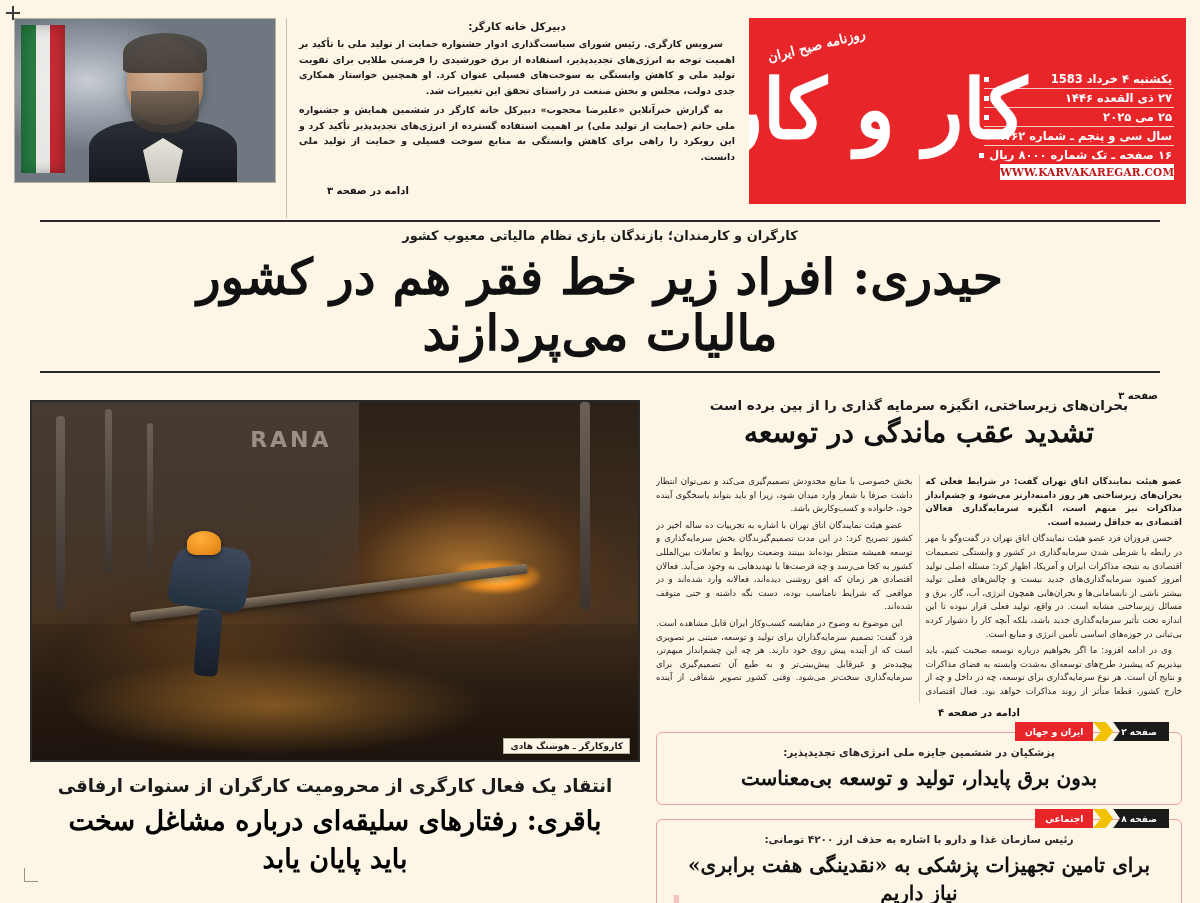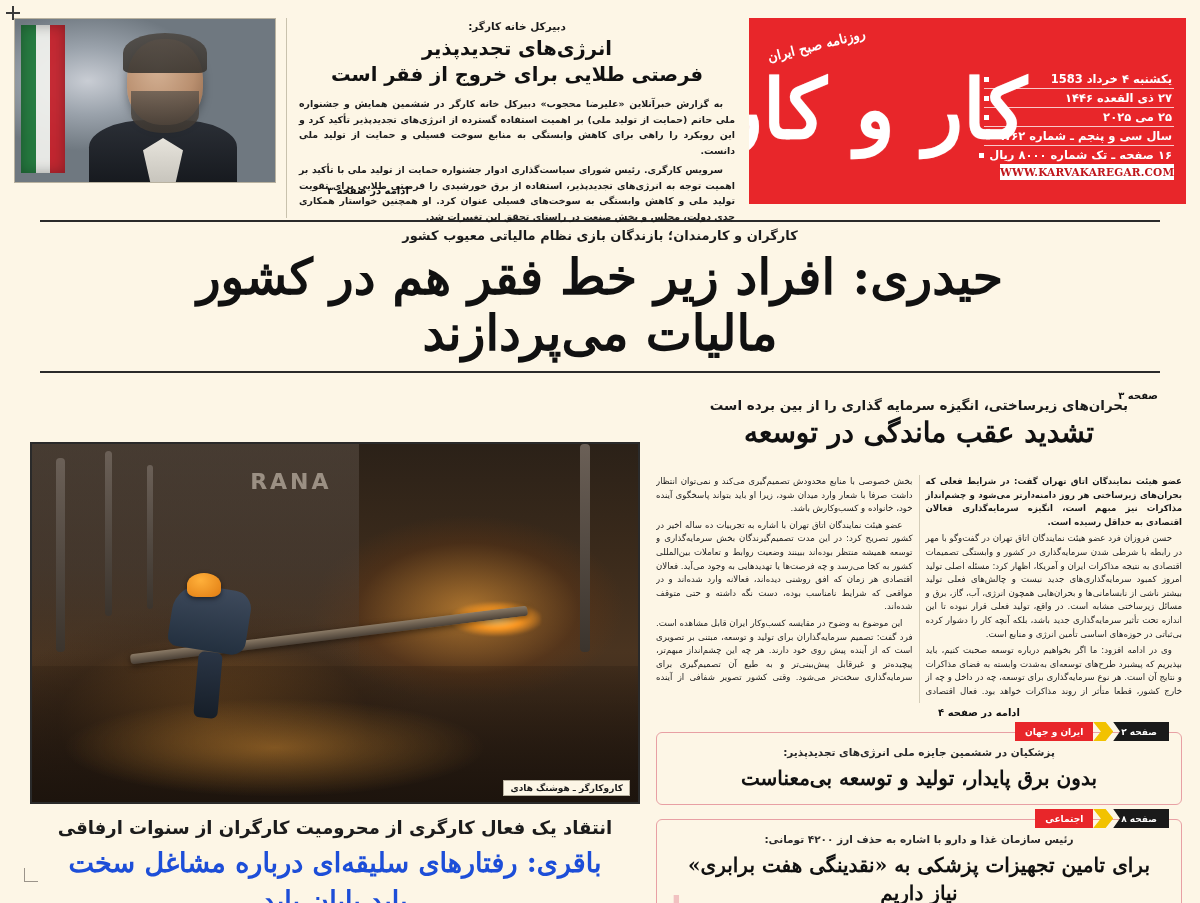--- a/index.html
+++ b/index.html
@@ -353,21 +353,20 @@
     opacity: .85;
     pointer-events: none;
   }
 
   
   .photo-col {
     flex: 1 1 auto;
     padding: 7px 4px 0 20px;
     border-left: 0;
     position: relative;
-    margin-top: 42px;
   }
   .main-photo {
     width: 100%;
     height: 362px;
     border: 2px solid #2a2a2a;
     position: relative;
     overflow: hidden;
     background: #271b12;
   }
   .mp-bg {
@@ -460,21 +459,21 @@
     font-size: 18px;
     font-weight: bold;
     color: #1c1c1c;
     margin-top: 13px;
   }
   .photo-title {
     text-align: center;
     font-size: 27px;
     font-weight: bold;
     line-height: 38px;
-    color: #1d4ed8;
+    color: #000000;
     font-family: "DejaVu Serif","Liberation Serif", serif;
     margin-top: 6px;
     letter-spacing: -.5px;
   }
   .corner-mark {
     position: absolute;
     left: 14px; bottom: 4px;
     width: 14px; height: 14px;
     border-left: 1px solid #9b948a;
     border-bottom: 1px solid #9b948a;
@@ -524,27 +523,23 @@
         <div class="meta-line">
           <span class="meta-text">۱۶ صفحه ـ تک شماره ۸۰۰۰ ریال</span>
           <span class="meta-bullet"></span>
         </div>
       </div>
       <div class="masthead-url">WWW.KARVAKAREGAR.COM</div>
     </div>
 
     <div class="lead-article">
       <div class="lead-kicker">دبیرکل خانه کارگر:</div>
-      <div class="lead-title">
-        <div>انرژی‌های تجدیدپذیر</div>
-        <div>فرصتی طلایی برای خروج از فقر است</div>
-      </div>
       <div class="lead-body">
+        <p>سرویس کارگری. رئیس شورای سیاست‌گذاری ادوار جشنواره حمایت از تولید ملی با تأکید بر اهمیت توجه به انرژی‌های تجدیدپذیر، استفاده از برق خورشیدی را فرصتی طلایی برای تقویت تولید ملی و کاهش وابستگی به سوخت‌های فسیلی عنوان کرد. او همچنین خواستار همکاری جدی دولت، مجلس و بخش صنعت در راستای تحقق این تغییرات شد.</p>
         <p>به گزارش خبرآنلاین «علیرضا محجوب» دبیرکل خانه کارگر در ششمین همایش و جشنواره ملی حاتم (حمایت از تولید ملی) بر اهمیت استفاده گسترده از انرژی‌های تجدیدپذیر تأکید کرد و این رویکرد را راهی برای کاهش وابستگی به منابع سوخت فسیلی و حمایت از تولید ملی دانست.</p>
-        <p>سرویس کارگری. رئیس شورای سیاست‌گذاری ادوار جشنواره حمایت از تولید ملی با تأکید بر اهمیت توجه به انرژی‌های تجدیدپذیر، استفاده از برق خورشیدی را فرصتی طلایی برای تقویت تولید ملی و کاهش وابستگی به سوخت‌های فسیلی عنوان کرد. او همچنین خواستار همکاری جدی دولت، مجلس و بخش صنعت در راستای تحقق این تغییرات شد.</p>
       </div>
       <div class="lead-more">ادامه در صفحه ۳</div>
     </div>
 
     <div class="portrait">
       <div class="portrait-bg"></div>
       <div class="portrait-flag"></div>
       <div class="portrait-body"></div>
       <div class="portrait-shirt"></div>
       <div class="portrait-head"></div>

